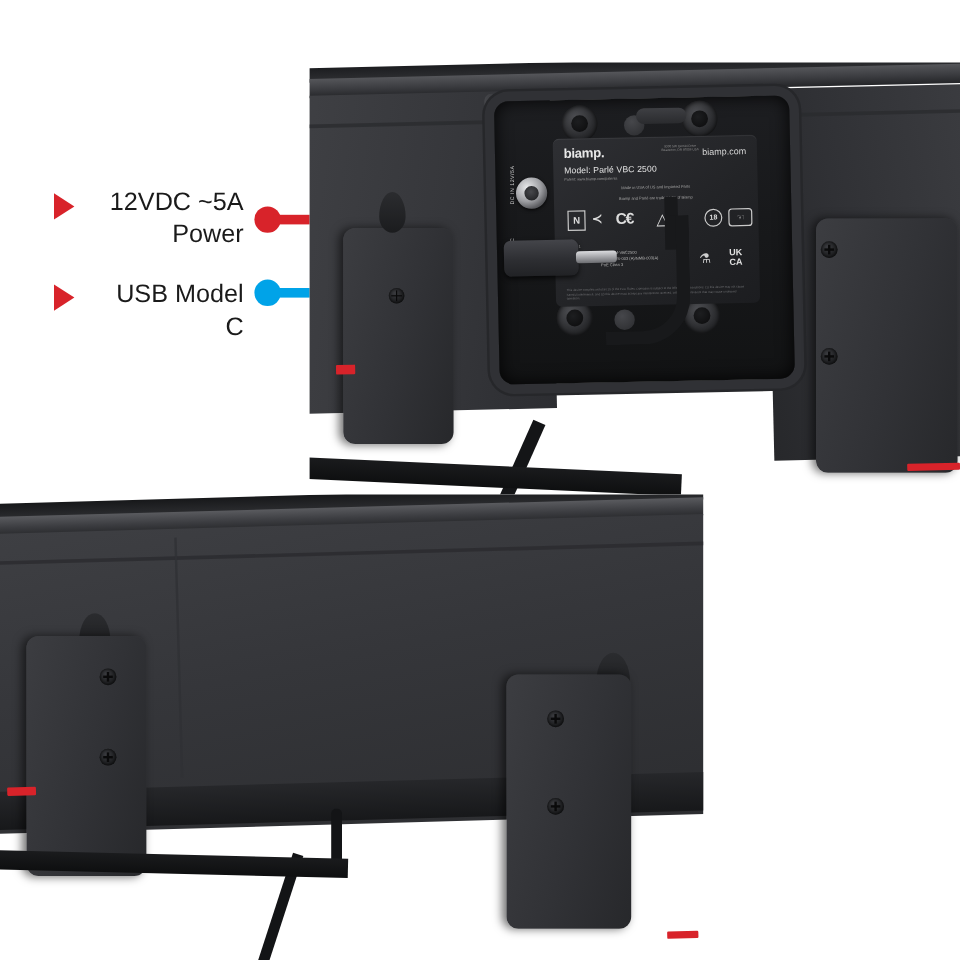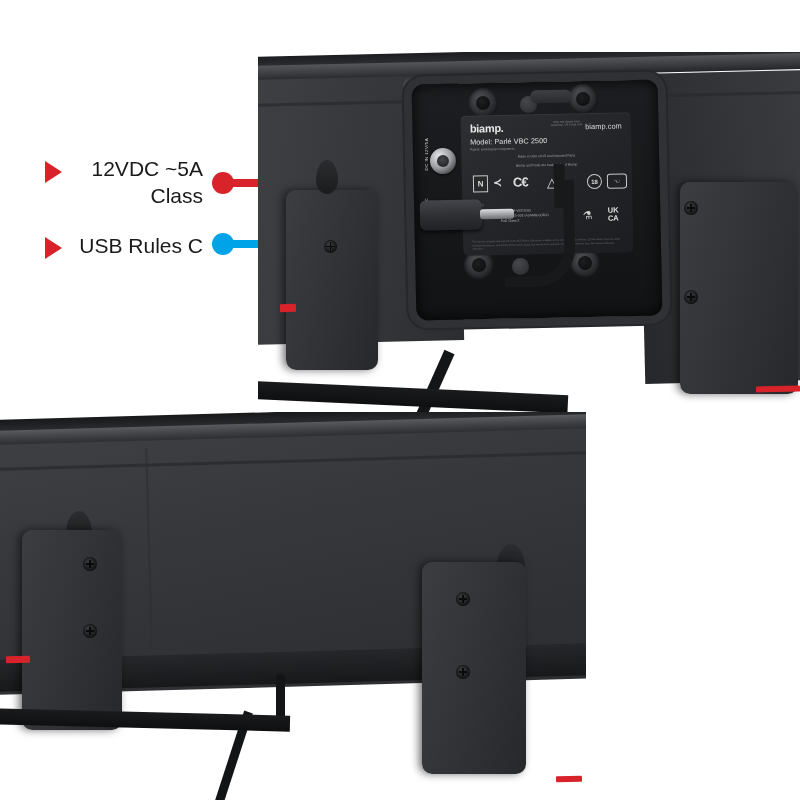--- a/index.html
+++ b/index.html
@@ -165,26 +165,26 @@
   .b_cable{position:absolute;background:#131416;}
 </style>
 </head>
 <body>
 
 <div class="stage">
 
   <div class="callout" id="callout-power">
     <div class="tri"></div>
     <div class="calloutText">12VDC ~5A
-Class</div>
+Power</div>
   </div>
 
   <div class="callout" id="callout-usb">
     <div class="tri"></div>
-    <div class="calloutText">USB Rules C</div>
+    <div class="calloutText">USB Model C</div>
   </div>
 
   <div class="leader" id="leader-power">
     <div class="leadDot"></div>
     <div class="leadLine"></div>
     <div class="leadHead"></div>
   </div>
 
   <div class="leader" id="leader-usb">
     <div class="leadDot"></div>

